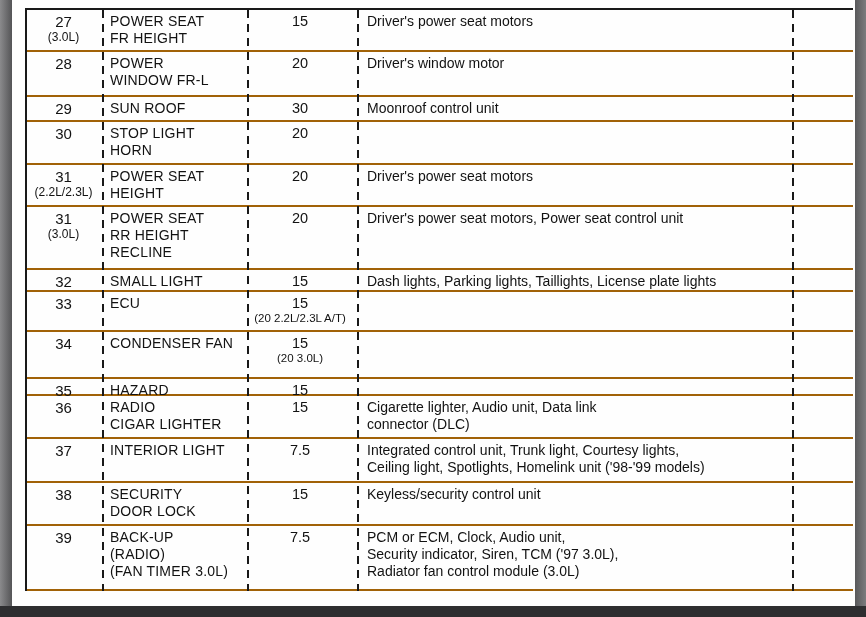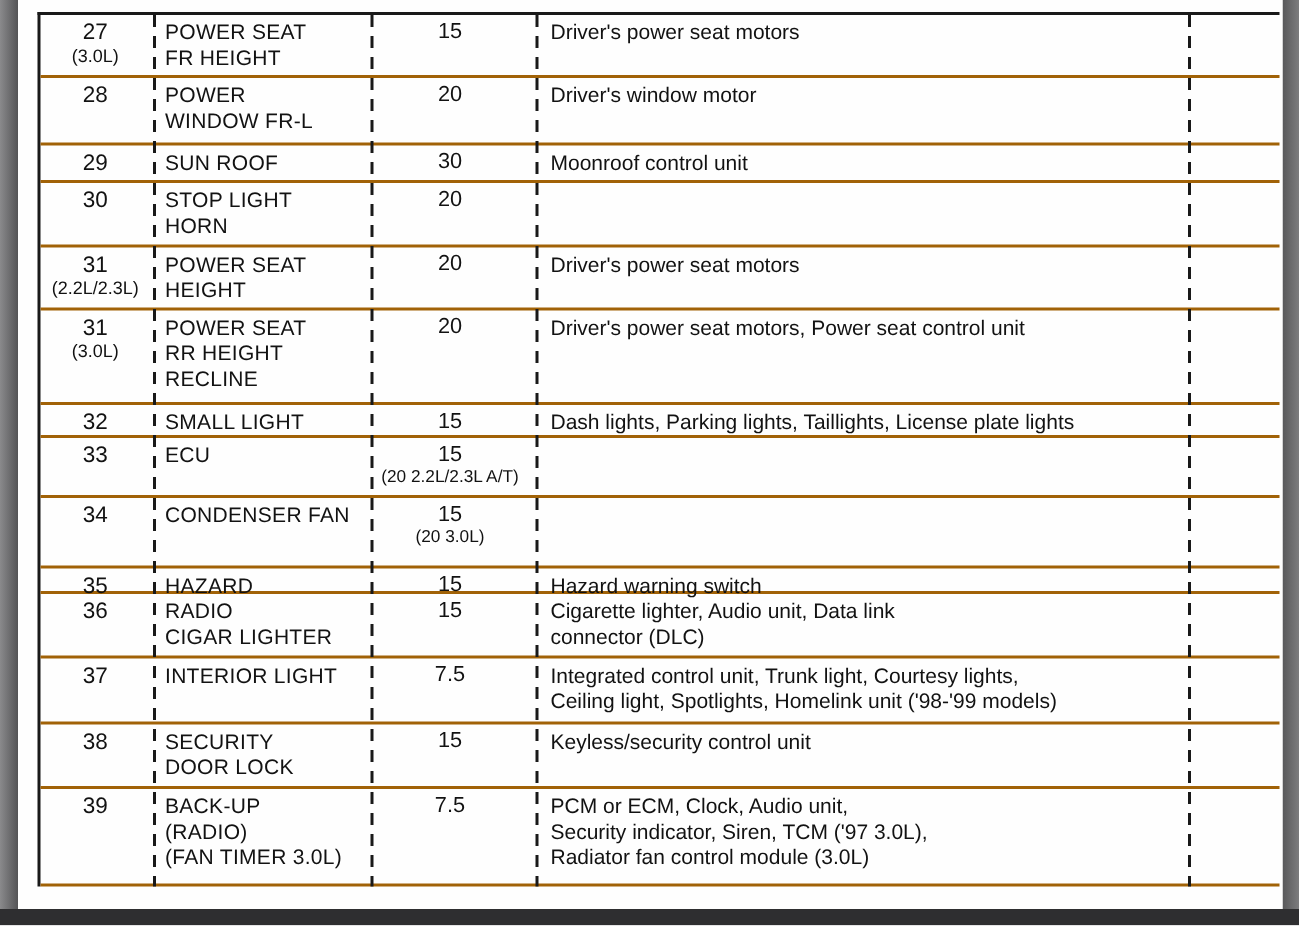--- a/index.html
+++ b/index.html
@@ -226,21 +226,20 @@
       <div class="row" style="height:17px">
         <div class="cell c-num">
           <span class="num">35</span>
           <span class="variant"></span>
         </div>
         <div class="cell c-name">HAZARD</div>
         <div class="cell c-amp">
           <span class="amp">15</span>
           <span class="amp-note"></span>
         </div>
-        <div class="cell c-circuit">Hazard warning switch</div>
         <div class="cell c-margin"></div>
       </div>
 
       <div class="row" style="height:43px">
         <div class="cell c-num">
           <span class="num">36</span>
           <span class="variant"></span>
         </div>
         <div class="cell c-name">RADIO
 CIGAR LIGHTER</div>

